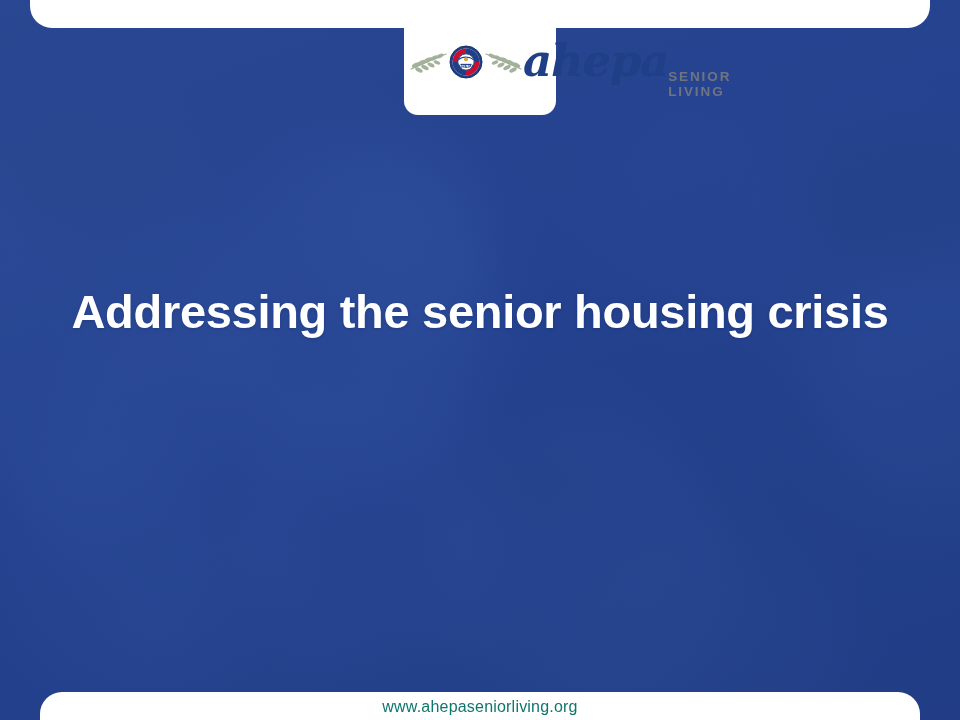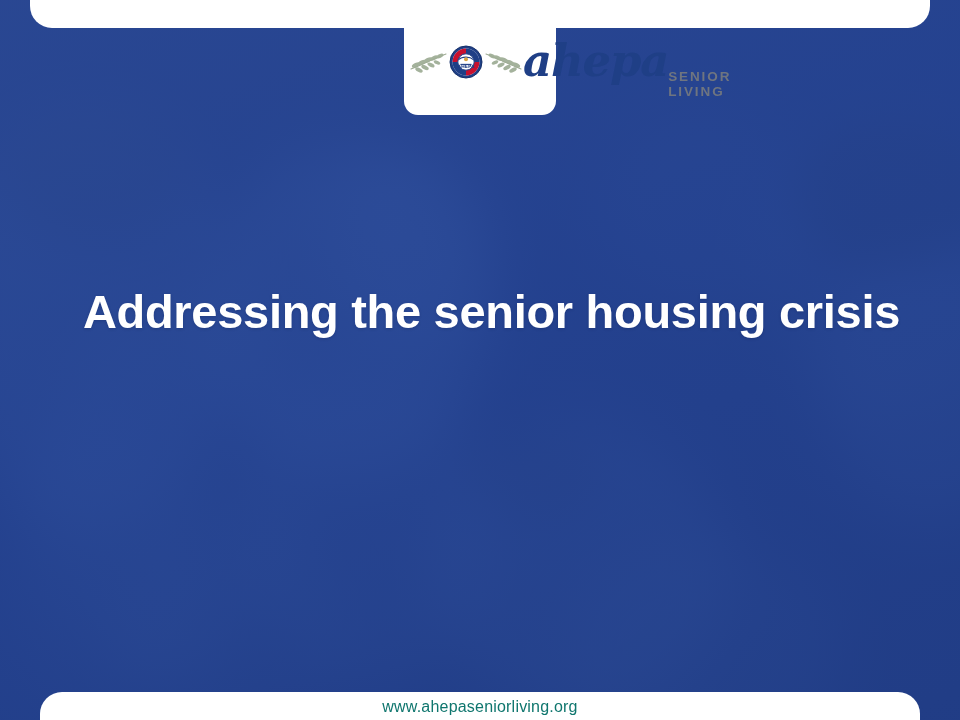--- a/index.html
+++ b/index.html
@@ -144,21 +144,21 @@
     margin-top: 44px;
   }
 
   
   #title {
     position: absolute;
     left: 0;
     right: 0;
     top: 282px;
     z-index: 6;
-    text-align: right;
+    text-align: center;
     padding: 0 60px;
     color: #ffffff;
     font-family: "Liberation Sans", sans-serif;
     font-weight: 700;
     font-size: 47px;
     line-height: 1.28;
     letter-spacing: -0.3px;
     text-shadow: 0 1px 3px rgba(10,25,65,0.22);
   }
 

